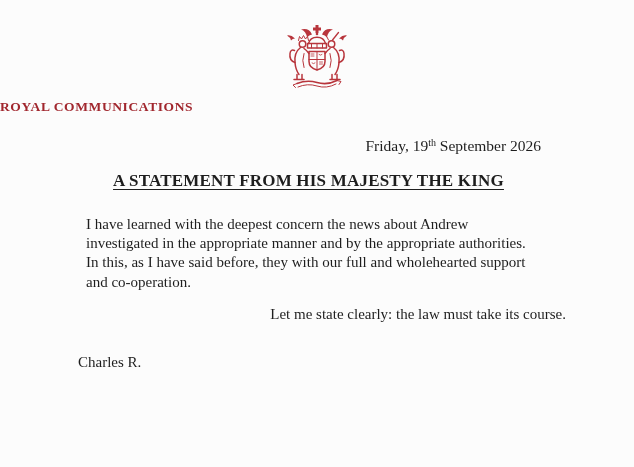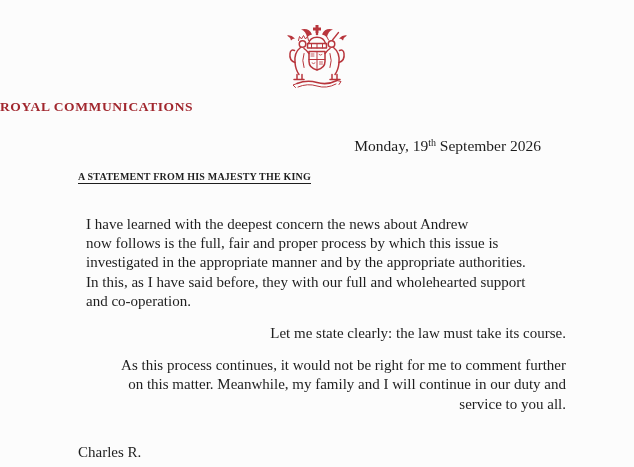--- a/index.html
+++ b/index.html
@@ -49,22 +49,23 @@
   .dateline .ordinal {
     font-size: 10px;
     position: relative;
     top: -5px;
   }
   .headline {
     position: absolute;
     top: 171px;
     left: 78px;
     right: 95px;
+    text-align: center;
     font-weight: bold;
-    font-size: 10px;
+    font-size: 17px;
     letter-spacing: 0.2px;
     text-decoration: underline;
     text-underline-offset: 3px;
     text-decoration-thickness: 1.4px;
     white-space: nowrap;
   }
   .body-text {
     position: absolute;
     top: 207px;
     left: 78px;
@@ -121,36 +122,30 @@
 
         <path d="M56 120 Q76 112 96 118 Q116 124 136 114"></path>
         <path d="M58 127 Q77 119 96 125 Q115 131 134 121" stroke-width="2"></path>
         <path d="M56 120 l-8 3 l5 5 M136 114 l8 2 l-4 6" stroke-width="2"></path>
       </g>
     </svg>
   </div>
 
   <div class="org-name">ROYAL COMMUNICATIONS</div>
 
-  <div class="dateline"><span>Monday, 19</span><span class="ordinal">th</span><span> September 2026</span></div>
+  <div class="dateline"><span>Friday, 19</span><span class="ordinal">th</span><span> September 2026</span></div>
 
   <div class="headline">A STATEMENT FROM HIS MAJESTY THE KING</div>
 
   <div class="body-text">
     <div class="paragraph">
       <div class="body-line">I have learned with the deepest concern the news about Andrew</div>
-      <div class="body-line">now follows is the full, fair and proper process by which this issue is</div>
       <div class="body-line">investigated in the appropriate manner and by the appropriate authorities.</div>
       <div class="body-line">In this, as I have said before, they with our full and wholehearted support</div>
       <div class="body-line">and co-operation.</div>
     </div>
     <div class="paragraph">
       <div class="body-line">Let me state clearly: the law must take its course.</div>
     </div>
-    <div class="paragraph">
-      <div class="body-line">As this process continues, it would not be right for me to comment further</div>
-      <div class="body-line">on this matter. Meanwhile, my family and I will continue in our duty and</div>
-      <div class="body-line">service to you all.</div>
-    </div>
     <div class="signature">Charles R.</div>
   </div>
 
 </div>
 
 </body></html>

